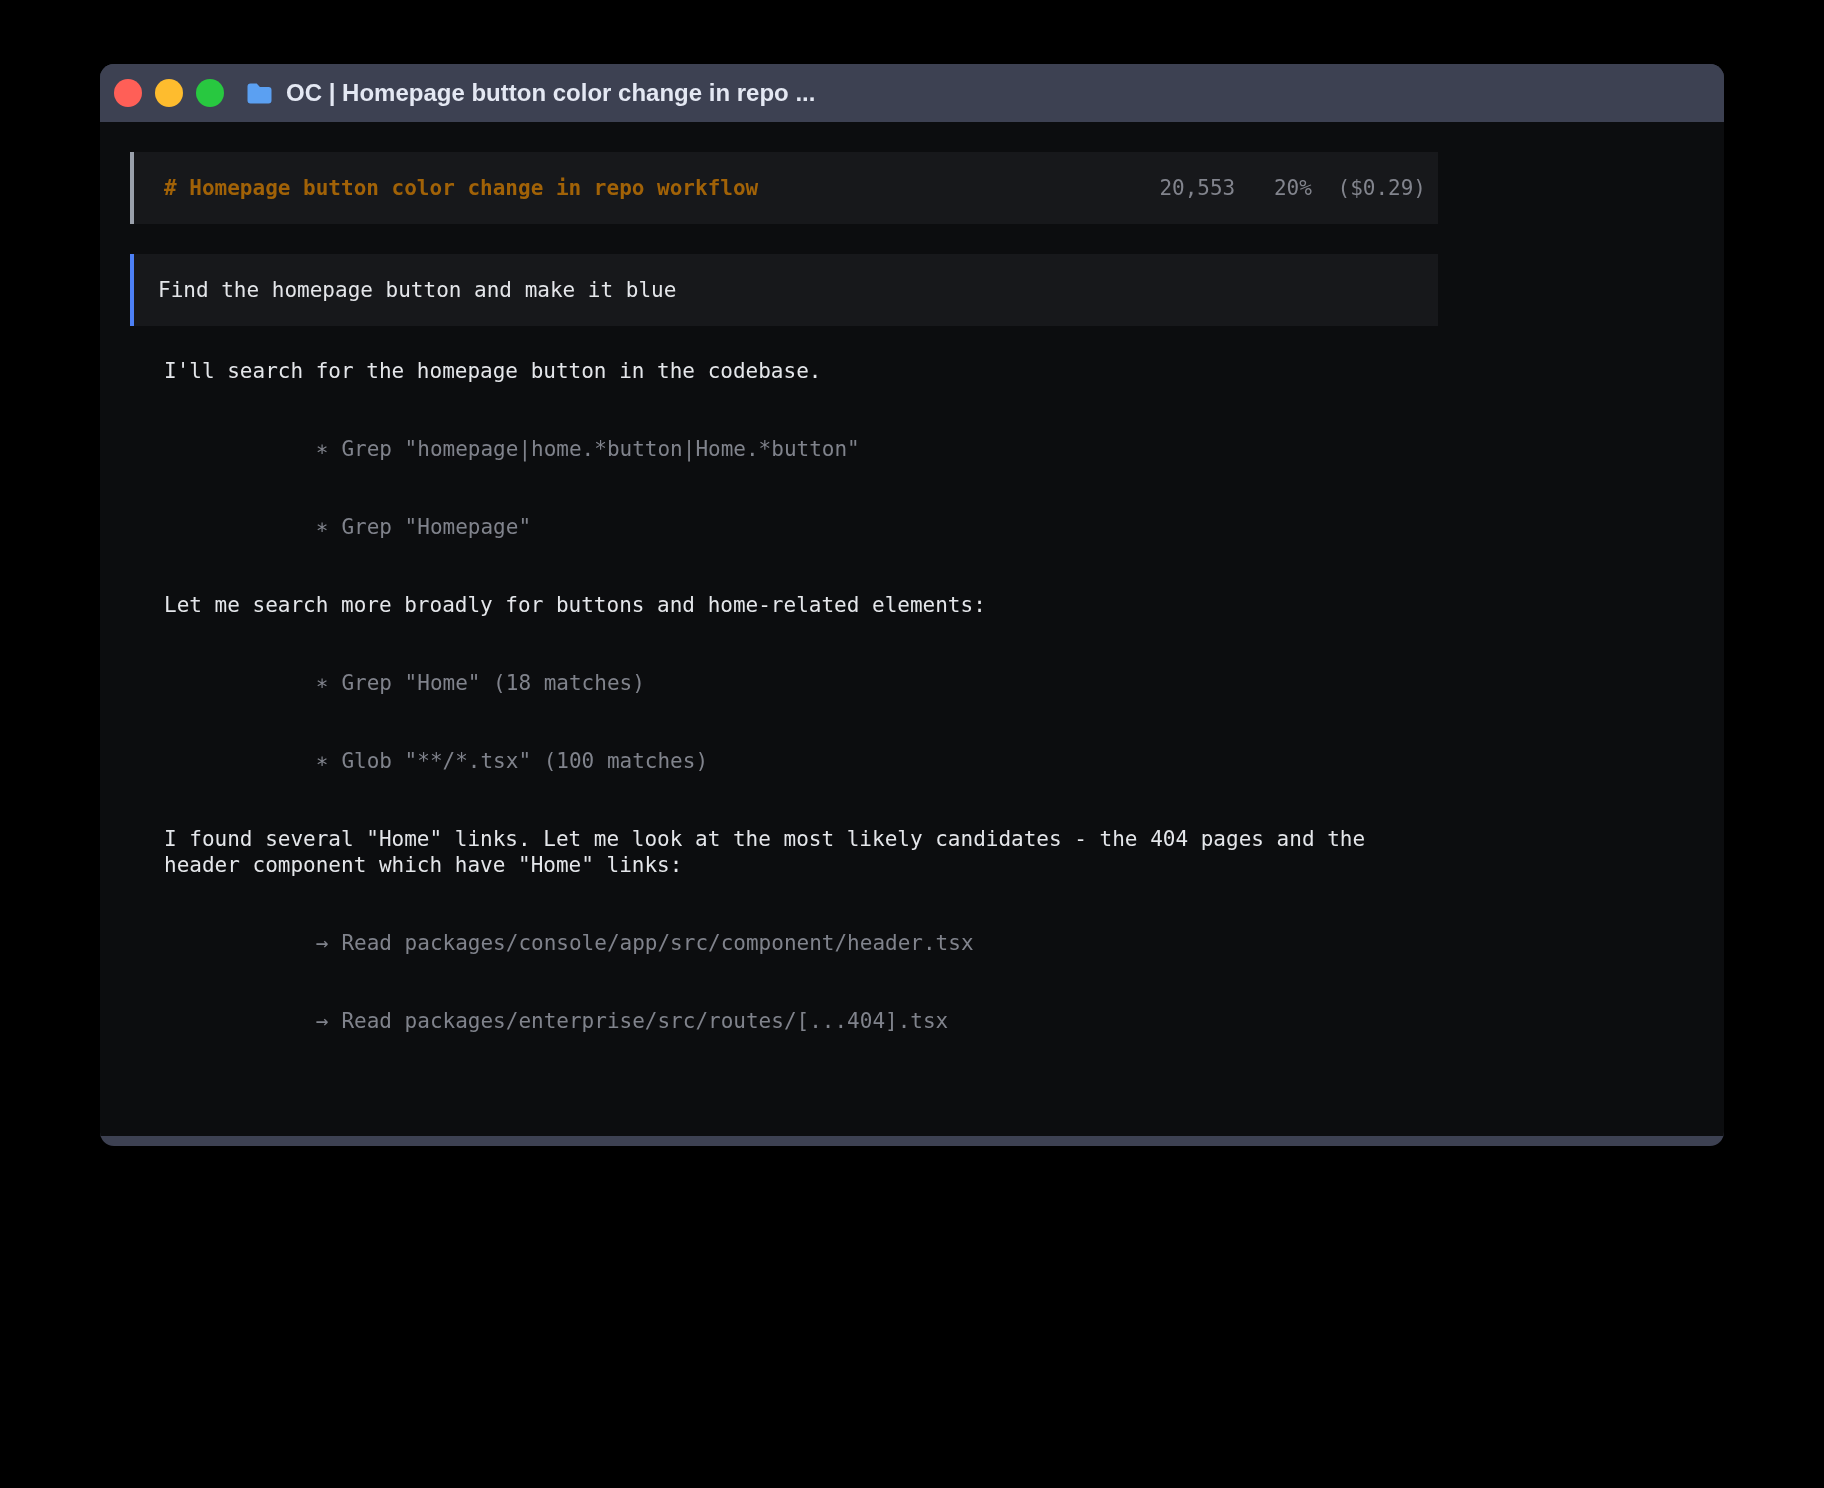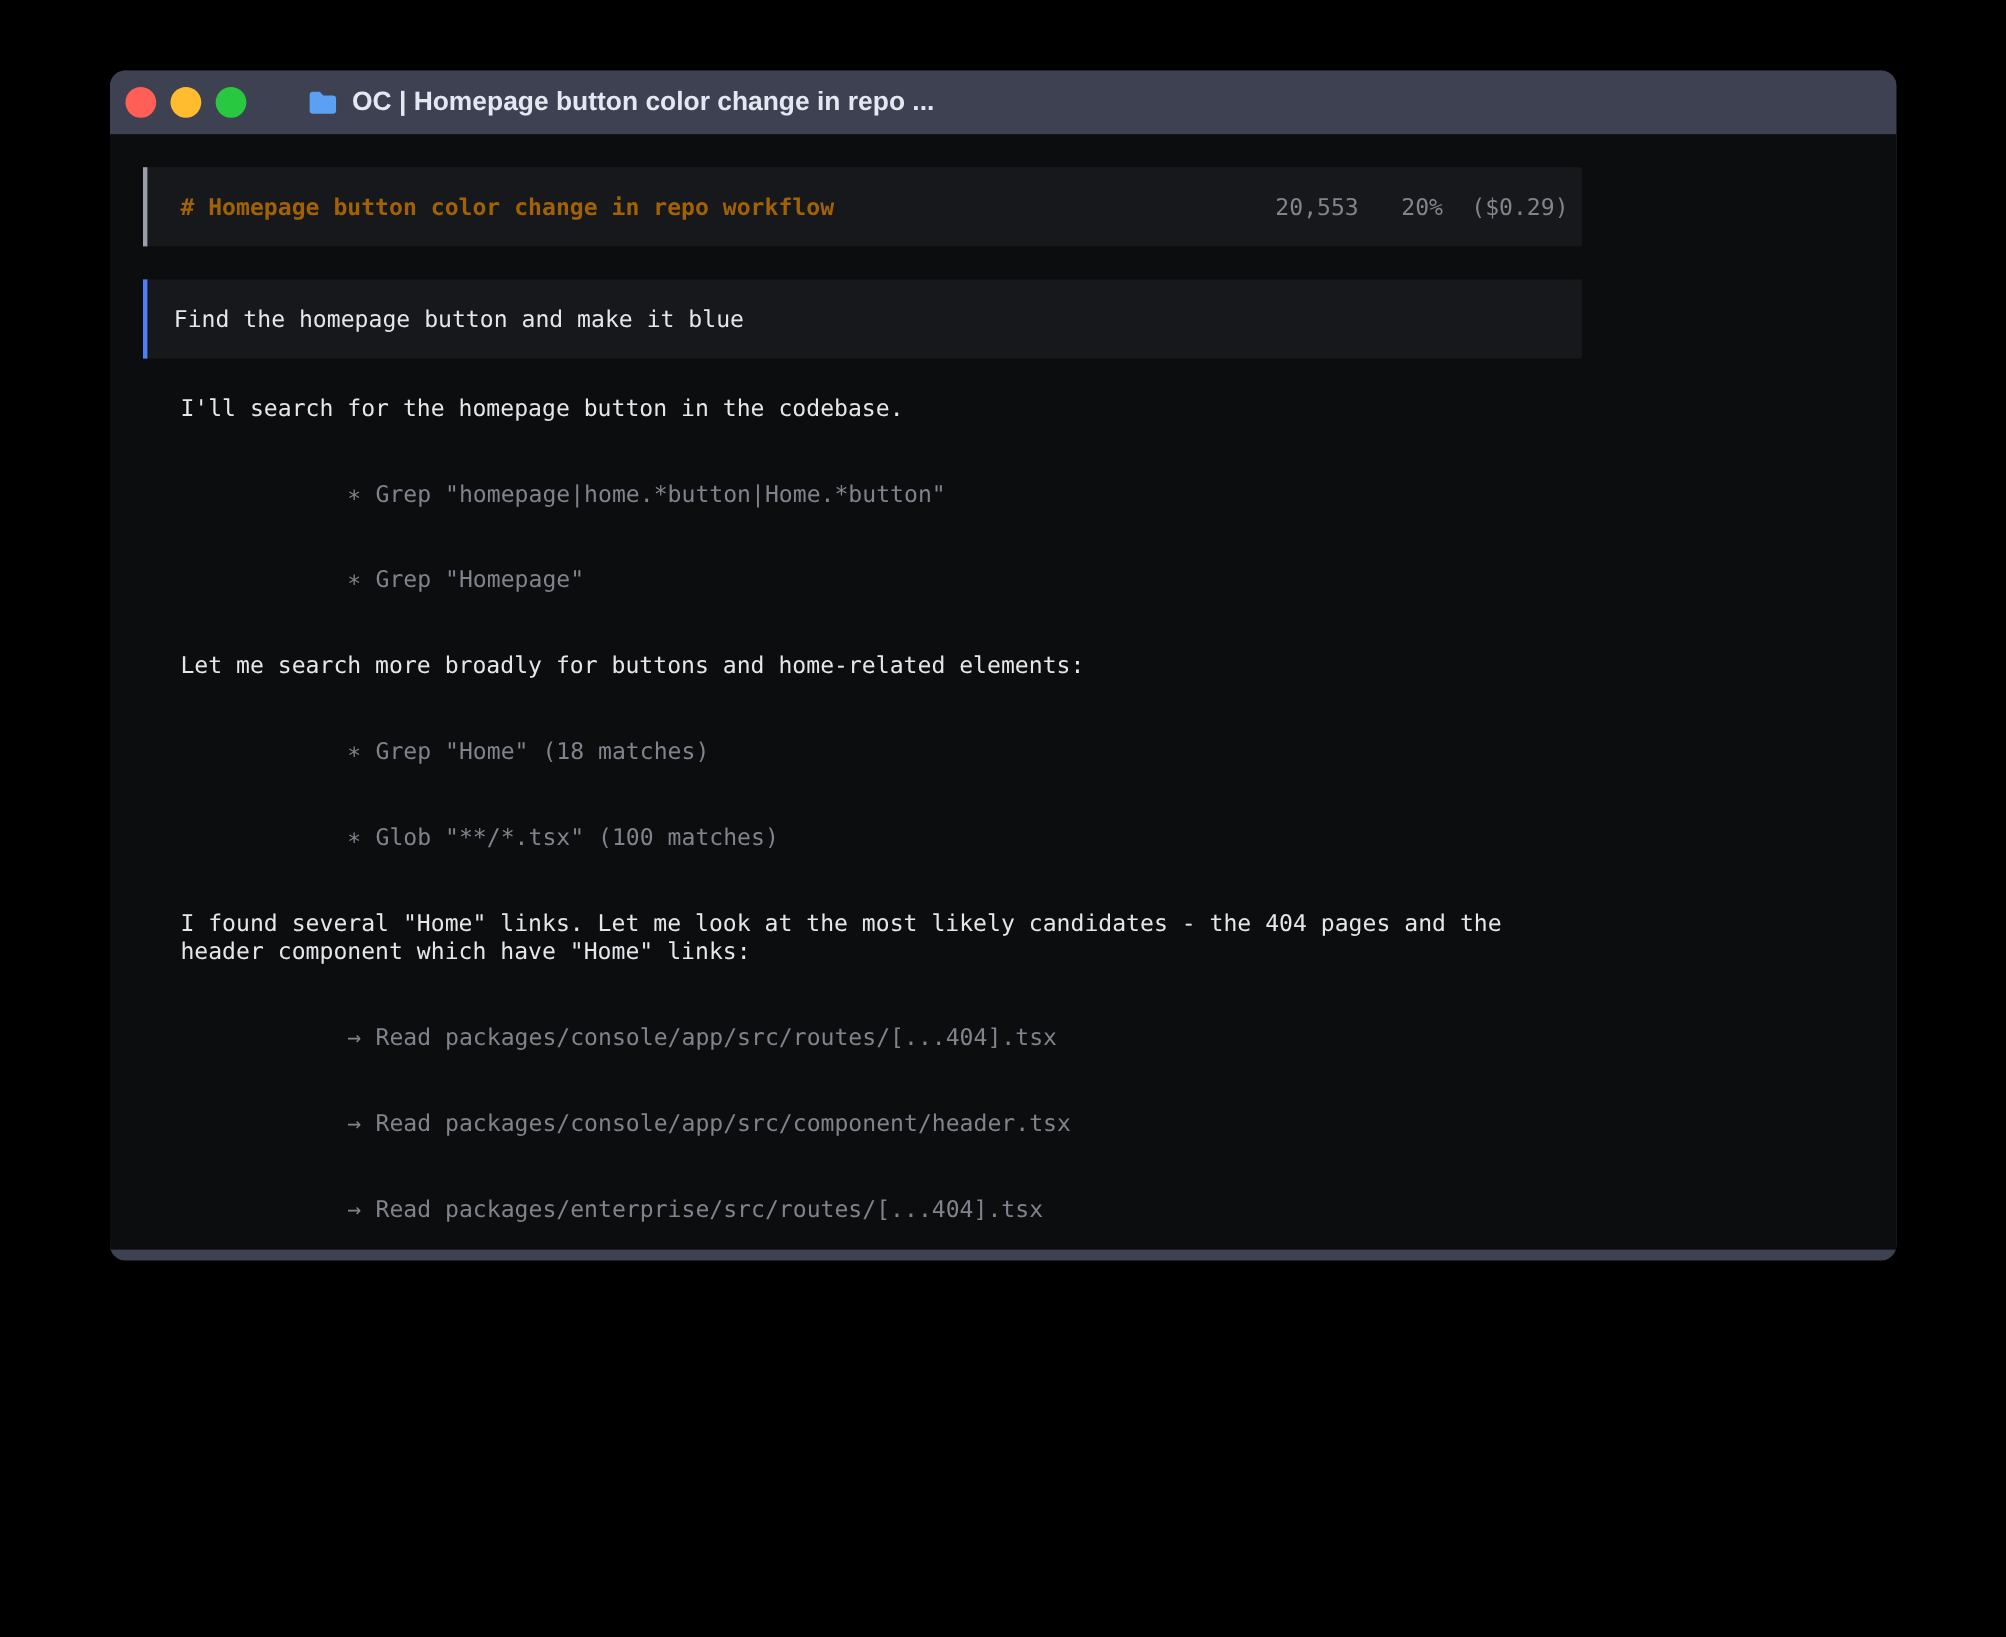--- a/index.html
+++ b/index.html
@@ -20,21 +20,20 @@
     border-radius: 14px;
     overflow: hidden;
     box-shadow: 0 20px 60px rgba(0,0,0,0.8);
   }
   .titlebar {
     height: 58px;
     background: #3d4152;
     display: flex;
     align-items: center;
     padding-left: 14px;
-    gap: 34px;
   }
   .traffic { display: flex; gap: 13px; align-items: center; }
   .tl { width: 28px; height: 28px; border-radius: 50%; display: inline-block; }
   .tl.red    { background: #ff5f57; }
   .tl.yellow { background: #febc2e; }
   .tl.green  { background: #28c840; }
   .title-wrap {
     display: flex; align-items: center; gap: 13px;
     margin-left: 22px;
     font-family: "Liberation Sans", "DejaVu Sans", sans-serif;
@@ -163,23 +162,20 @@
             <span class="ico">∗</span><span class="txt">Glob "**/*.tsx" (100 matches)</span>
           </div>
         </div>
 
         <div class="group">
           <div class="line">I found several "Home" links. Let me look at the most likely candidates - the 404 pages and the header component which have "Home" links:</div>
         </div>
 
         <div class="group">
           <div class="line dim">
-            <span class="ico">→</span><span class="txt">Read packages/console/app/src/routes/[...404].tsx</span>
-          </div>
-          <div class="line dim">
             <span class="ico">→</span><span class="txt">Read packages/console/app/src/component/header.tsx</span>
           </div>
           <div class="line dim">
             <span class="ico">→</span><span class="txt">Read packages/enterprise/src/routes/[...404].tsx</span>
           </div>
         </div>
 
       </div>
 
     </div>

